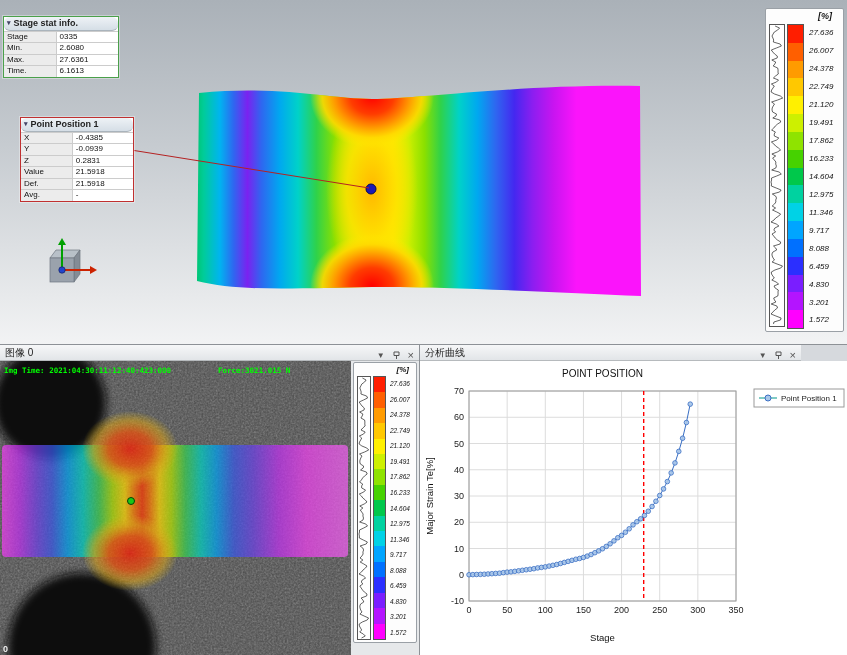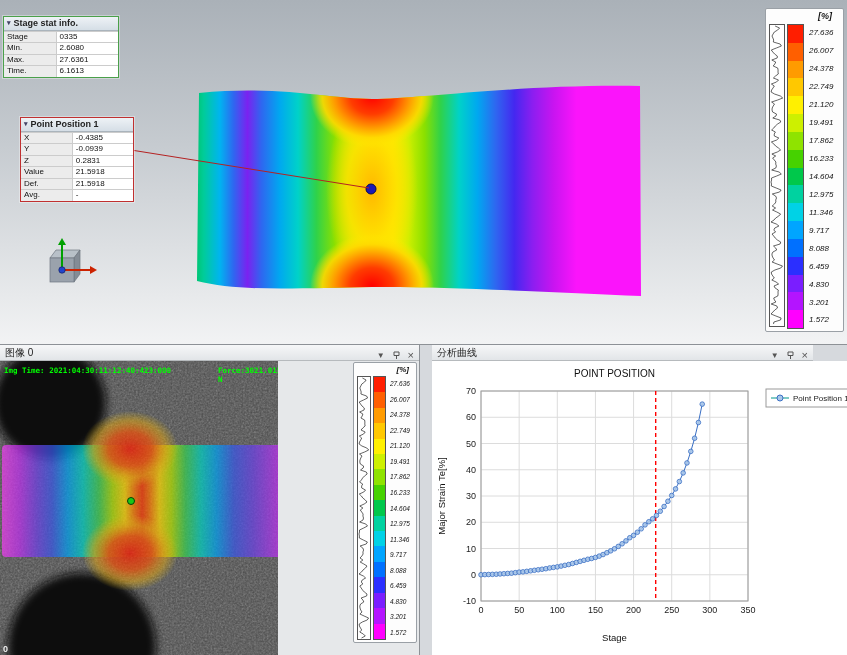--- a/index.html
+++ b/index.html
@@ -8,21 +8,21 @@
   
   .view3d{position:absolute;left:0;top:0;width:847px;height:344px;
           background:linear-gradient(180deg,#aab1b8 0%,#c6cbd0 42%,#f2f3f4 100%);}
   .spec-svg{position:absolute;left:0;top:0;}
   
   .mini-panel{position:absolute;background:#fff;font-size:8px;line-height:10.5px;z-index:5;
               box-shadow:0 0 0 1px rgba(255,255,255,.35);}
   .stat-panel{left:3px;top:16px;width:114px;border:1px solid #4aa04a;}
   .point-panel{left:20px;top:117px;width:112px;border:1px solid #c03030;}
   .mini-title{display:flex;align-items:center;gap:3px;background:linear-gradient(#eef2f6,#d5dee6);
-              font-weight:bold;font-size:9px;padding:1px 3px;border-bottom:1px solid #aab4bc;color:#222;}
+              font-weight:bold;font-size:9px;padding:1px 3px;border-bottom:1px solid #aab4bc;color:#222;border-radius:6px;}
   .mini-title .tri{font-size:7px;color:#446;}
   .mini-row{display:flex;border-top:1px solid #cccccc;}
   .mini-row:first-of-type{border-top:none;}
   .mini-row .k{width:40%;background:#ececec;padding:0 3px;border-right:1px solid #cccccc;color:#111;}
   .mini-row .v{flex:1;padding:0 3px;background:#fff;color:#111;}
   .triad{position:absolute;left:36px;top:236px;z-index:4;}
   
   .legend{position:absolute;background:#fdfdfd;border:1px solid #9aa0a6;border-radius:2px;
           box-sizing:border-box;padding:2px 3px;display:flex;flex-direction:column;z-index:6;}
   .legend-top{right:3px;top:8px;width:79px;height:324px;}
@@ -38,28 +38,28 @@
   .legend-img{right:2px;top:17px;width:64px;height:281px;}
   .legend-img .legend-unit{font-size:8px;height:11px;padding-right:4px;}
   .legend-img .legend-bar{width:11px;}
   .legend-img .val{font-size:6.5px;padding-left:2px;}
   
   .hsplit{position:absolute;left:0;top:344px;width:847px;height:1px;background:#8d9196;z-index:8;}
   .vsplit{position:absolute;left:419px;top:345px;width:1px;height:310px;background:#8d9196;z-index:8;}
   
   .panel{position:absolute;top:345px;height:310px;}
   .image-panel{left:0;width:419px;background:#e6e8ea;}
-  .curve-panel{left:432px;width:381px;background:#ffffff;}
+  .curve-panel{left:420px;width:381px;background:#ffffff;}
   .titlebar{height:16px;display:flex;align-items:flex-end;background:linear-gradient(#f6f7f8,#e2e5e8);
             border-bottom:1px solid #b6babd;font-size:10px;color:#222;padding:0 5px;gap:4px;box-sizing:border-box;}
   .titlebar .t{flex:1;}
   .tb-icons{display:flex;gap:8px;align-items:center;color:#555;}
   .tbi{font-size:8px;cursor:default;}
   .tbi.close{font-size:11px;line-height:10px;}
-  .photo{position:absolute;left:0;top:16px;width:278px;height:294px;background:#4c1d95;overflow:hidden;}
+  .photo{position:absolute;left:0;top:16px;width:351px;height:294px;background:#4c1d95;overflow:hidden;}
   .imgtime{position:absolute;left:4px;top:5px;color:#00ff00;font-family:"DejaVu Sans Mono",monospace;
            font-size:7.5px;font-weight:bold;}
   .force{position:absolute;left:218px;top:5px;color:#00ff00;font-family:"DejaVu Sans Mono",monospace;
          font-size:7.5px;font-weight:bold;}
   .frame0{position:absolute;left:3px;bottom:1px;color:#f0f0f0;font-size:9px;font-weight:bold;}
   .chart-area{position:absolute;left:0;top:16px;width:427px;height:294px;background:#fff;}
 </style>
 </head>
 <body>
 

